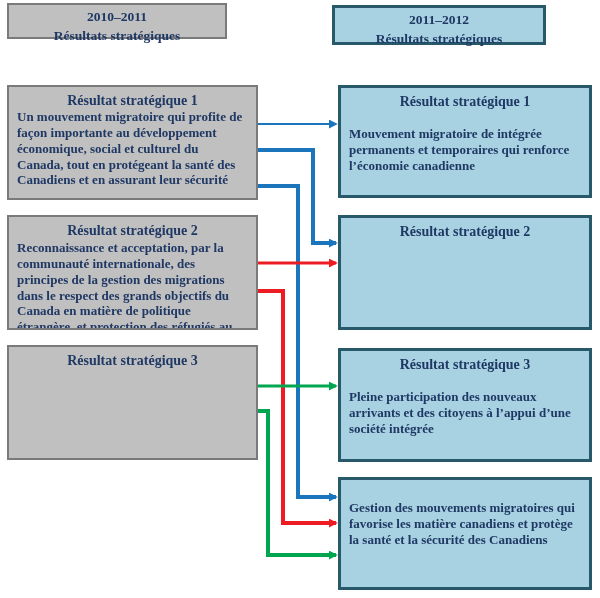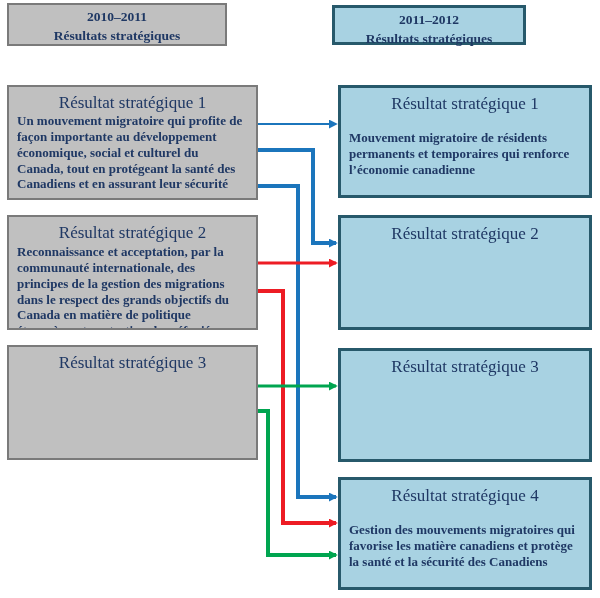--- a/index.html
+++ b/index.html
@@ -12,40 +12,40 @@
   .canvas{
     position:relative;width:600px;height:598px;overflow:hidden;
     background:var(--canvas-bg);
     font-family:"Liberation Serif", serif;
     color:var(--navy);
   }
   .hdr{
     position:absolute;box-sizing:border-box;text-align:center;
     font-weight:bold;font-size:13.5px;line-height:1.38;padding-top:3px;
   }
-  .hdr.gray{left:7px;top:3px;width:220px;height:43px;
+  .hdr.gray{left:7px;top:3px;width:220px;height:36px;
     background:var(--gray-fill);border:2px solid var(--gray-border);}
-  .hdr.blue{left:332px;top:5px;width:194px;height:40px;
+  .hdr.blue{left:332px;top:5px;width:214px;height:40px;
     background:var(--blue-fill);border:3px solid var(--blue-border);}
   .box{
     position:absolute;box-sizing:border-box;padding:4px 8px;overflow:hidden;
   }
   .box.gray{left:7px;width:251px;background:var(--gray-fill);
     border:2px solid var(--gray-border);}
   .box.blue{left:338px;width:254px;background:var(--blue-fill);
     border:3px solid var(--blue-border);}
   .l1{top:85px;height:115px;}
   .l2{top:215px;height:115px;}
   .l3{top:345px;height:115px;}
   .r1{top:85px;height:113px;}
   .r2{top:215px;height:115px;}
   .r3{top:348px;height:114px;}
   .r4{top:477px;height:113px;}
   .box .title{
-    text-align:center;font-weight:normal;font-size:17px;margin-top:2px;
+    text-align:center;font-weight:bold;font-size:14px;margin-top:2px;
   }
   .box .body{
     font-weight:bold;font-size:13px;line-height:1.22;
     text-align:left;
   }
   .box .body.gap-0{margin-top:1px;}
   .box .body.gap-lg{margin-top:16px;}
   svg.connectors{
     position:absolute;left:0;top:0;width:600px;height:598px;
     z-index:2;pointer-events:none;
@@ -109,29 +109,29 @@
     <div class="title">Résultat stratégique 2</div>
     <div class="body gap-0">Reconnaissance et acceptation, par la communauté internationale, des principes de la gestion des migrations dans le respect des grands objectifs du Canada en matière de politique étrangère, et protection des réfugiés au Canada</div>
   </div>
 
   <div class="box gray l3">
     <div class="title">Résultat stratégique 3</div>
   </div>
 
   <div class="box blue r1">
     <div class="title">Résultat stratégique 1</div>
-    <div class="body gap-lg">Mouvement migratoire de résidents permanents et temporaires qui renforce l’économie canadienne</div>
+    <div class="body gap-lg">Mouvement migratoire de intégrée permanents et temporaires qui renforce l’économie canadienne</div>
   </div>
 
   <div class="box blue r2">
     <div class="title">Résultat stratégique 2</div>
   </div>
 
   <div class="box blue r3">
     <div class="title">Résultat stratégique 3</div>
+    <div class="body gap-lg">Pleine participation des nouveaux arrivants et des citoyens à l’appui d’une société intégrée</div>
   </div>
 
   <div class="box blue r4">
-    <div class="title">Résultat stratégique 4</div>
     <div class="body gap-lg">Gestion des mouvements migratoires qui favorise les matière canadiens et protège la santé et la sécurité des Canadiens</div>
   </div>
 
 </div>
 
 </body></html>

